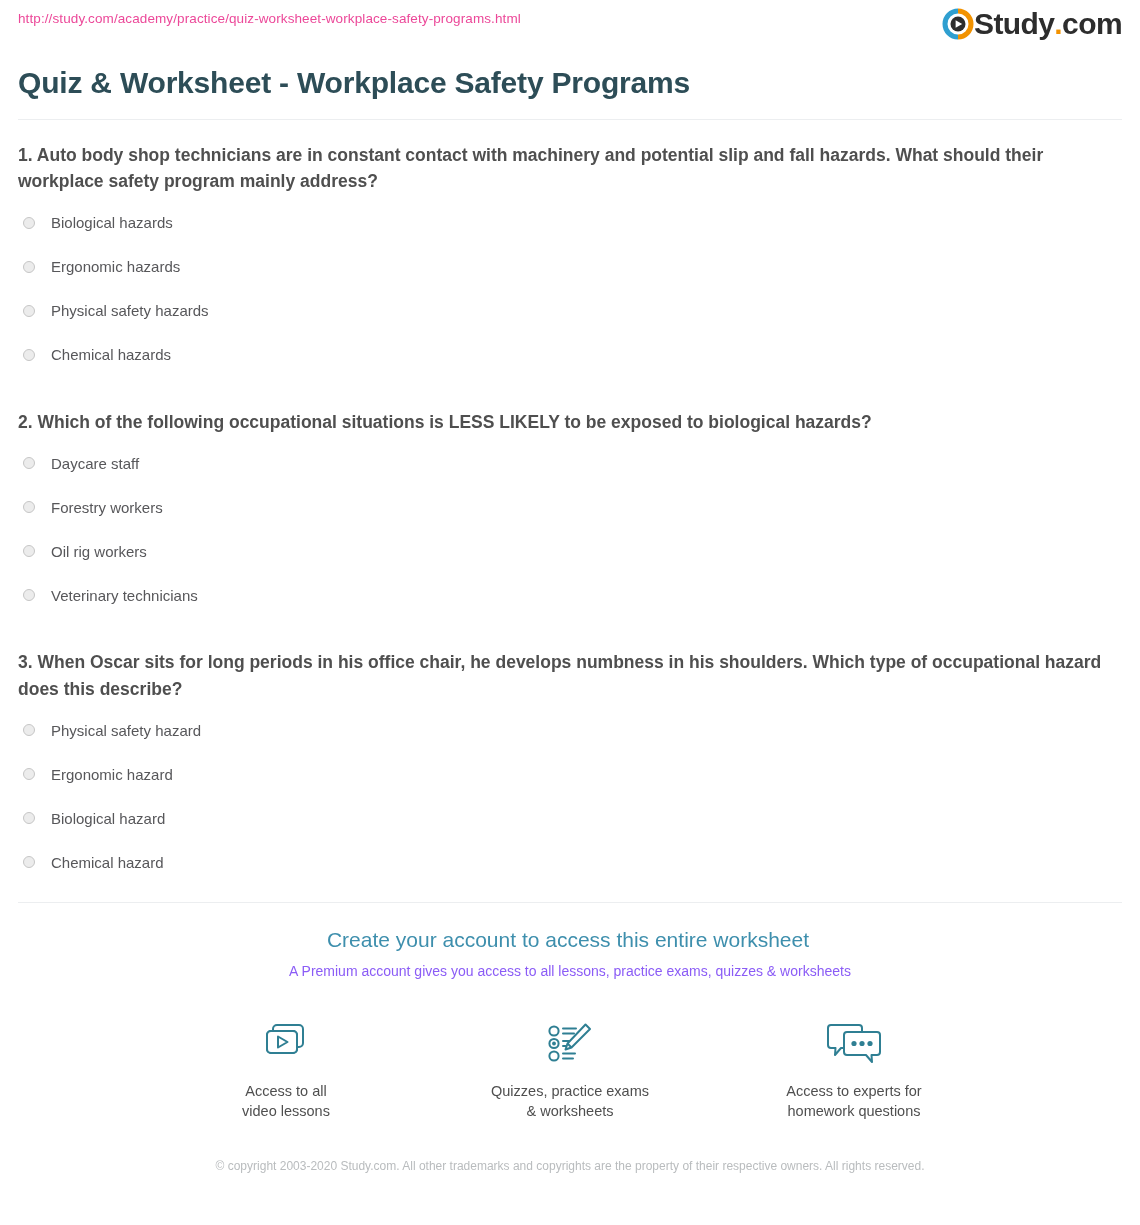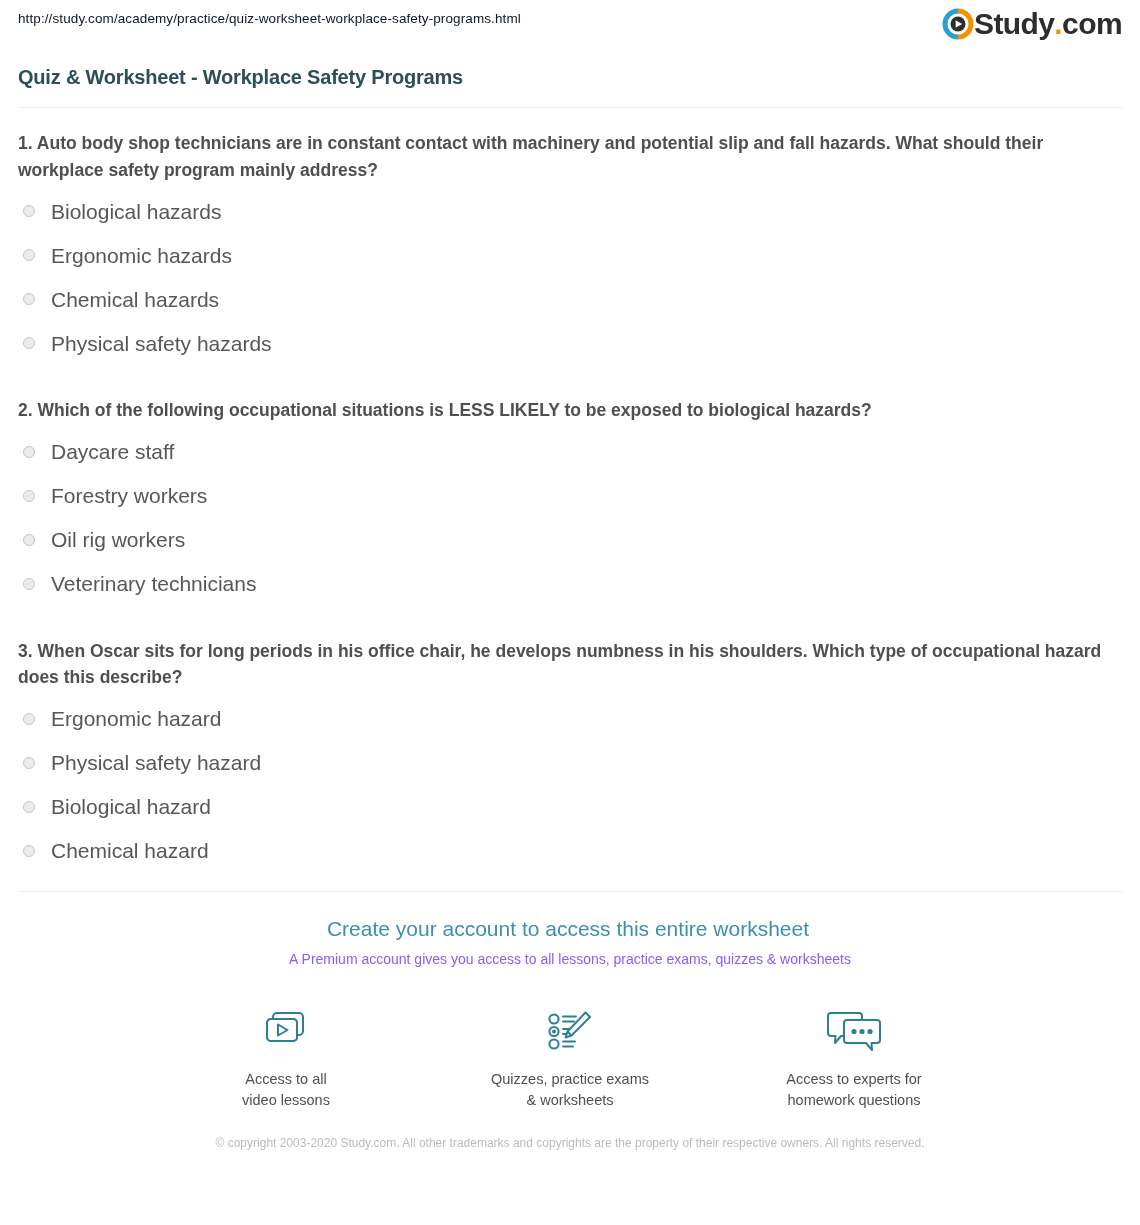--- a/index.html
+++ b/index.html
@@ -27,21 +27,21 @@
     position: relative;
     height: 58px;
     padding: 0 18px;
     box-sizing: border-box;
   }
   .url {
     position: absolute;
     left: 18px;
     top: 11px;
     font-size: 13.5px;
-    color: #0f172a;
+    color: #ec4899;
     letter-spacing: 0.1px;
     white-space: nowrap;
   }
   .logo {
     position: absolute;
     right: 18px;
     top: 8px;
     display: flex;
     align-items: center;
     gap: 0;
@@ -54,21 +54,21 @@
     letter-spacing: -0.6px;
     line-height: 32px;
     display: flex;
     align-items: baseline;
   }
   .logo-dot { color: #f29200; }
 
   
   .title {
     margin: 8px 18px 0 18px;
-    font-size: 20px;
+    font-size: 30px;
     font-weight: 700;
     color: #2d4d57;
     letter-spacing: -0.2px;
     line-height: 1.15;
   }
   .divider {
     margin: 18px 18px 0 18px;
     height: 1px;
     background: #eceef0;
   }
@@ -98,21 +98,21 @@
     width: 12px;
     height: 12px;
     border-radius: 50%;
     border: 1px solid #c6c6c6;
     background: #ececec;
     box-sizing: border-box;
     flex: none;
     margin-right: 16px;
   }
   .option-label {
-    font-size: 21px;
+    font-size: 15px;
     color: #57575a;
     line-height: 1;
     text-align: right;
   }
   .q-gap { height: 20px; }
 
   
   .cta-divider {
     margin: 18px 18px 0 18px;
     height: 1px;
@@ -154,21 +154,21 @@
     align-items: center;
     justify-content: center;
   }
   .feature-text {
     margin-top: 9px;
     font-size: 14.5px;
     color: #4f4f4f;
     line-height: 1.42;
   }
   .copyright {
-    margin: 24px auto 0 auto;
+    margin: 36px auto 0 auto;
     width: 720px;
     text-align: center;
     font-size: 12px;
     color: #b9bcbe;
     line-height: 1.45;
   }
 </style>
 </head>
 <body>
 
@@ -203,25 +203,25 @@
         <li class="option">
           <span class="radio"></span>
           <span class="option-label">Biological hazards</span>
         </li>
         <li class="option">
           <span class="radio"></span>
           <span class="option-label">Ergonomic hazards</span>
         </li>
         <li class="option">
           <span class="radio"></span>
+          <span class="option-label">Physical safety hazards</span>
+        </li>
+        <li class="option">
+          <span class="radio"></span>
           <span class="option-label">Chemical hazards</span>
-        </li>
-        <li class="option">
-          <span class="radio"></span>
-          <span class="option-label">Physical safety hazards</span>
         </li>
       </ul>
     </div>
 
     <div class="q-gap"></div>
 
     <div class="question-block">
       <p class="question-text">2. Which of the following occupational situations is LESS LIKELY to be exposed to biological hazards?</p>
       <ul class="options">
         <li class="option">
@@ -243,25 +243,25 @@
       </ul>
     </div>
 
     <div class="q-gap"></div>
 
     <div class="question-block">
       <p class="question-text">3. When Oscar sits for long periods in his office chair, he develops numbness in his shoulders. Which type of occupational hazard does this describe?</p>
       <ul class="options">
         <li class="option">
           <span class="radio"></span>
+          <span class="option-label">Physical safety hazard</span>
+        </li>
+        <li class="option">
+          <span class="radio"></span>
           <span class="option-label">Ergonomic hazard</span>
-        </li>
-        <li class="option">
-          <span class="radio"></span>
-          <span class="option-label">Physical safety hazard</span>
         </li>
         <li class="option">
           <span class="radio"></span>
           <span class="option-label">Biological hazard</span>
         </li>
         <li class="option">
           <span class="radio"></span>
           <span class="option-label">Chemical hazard</span>
         </li>
       </ul>

